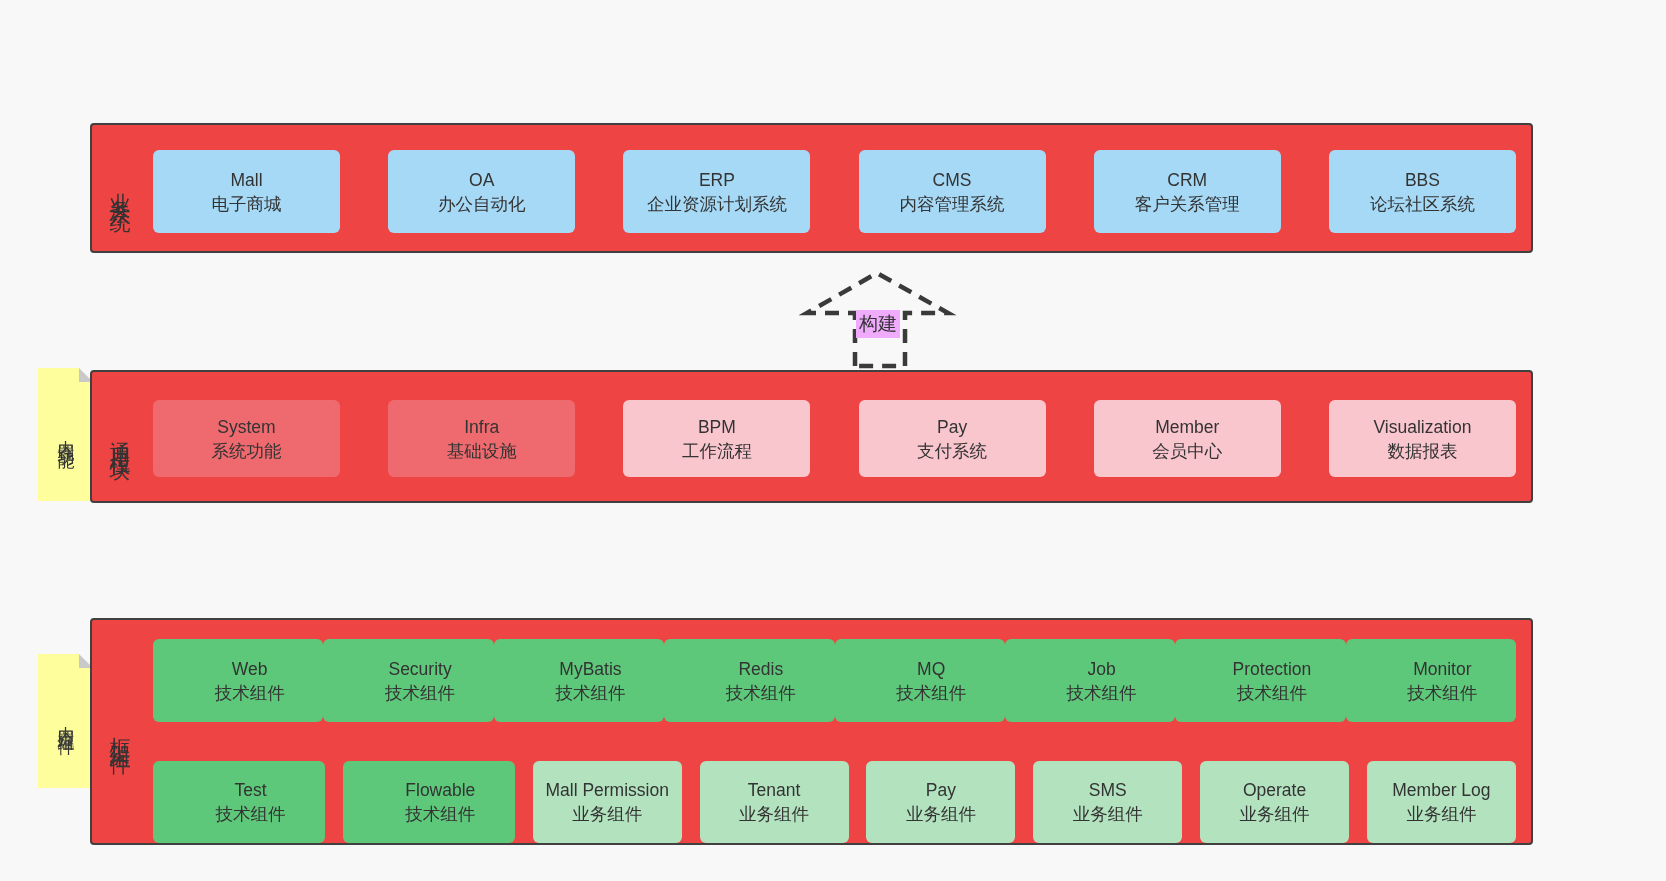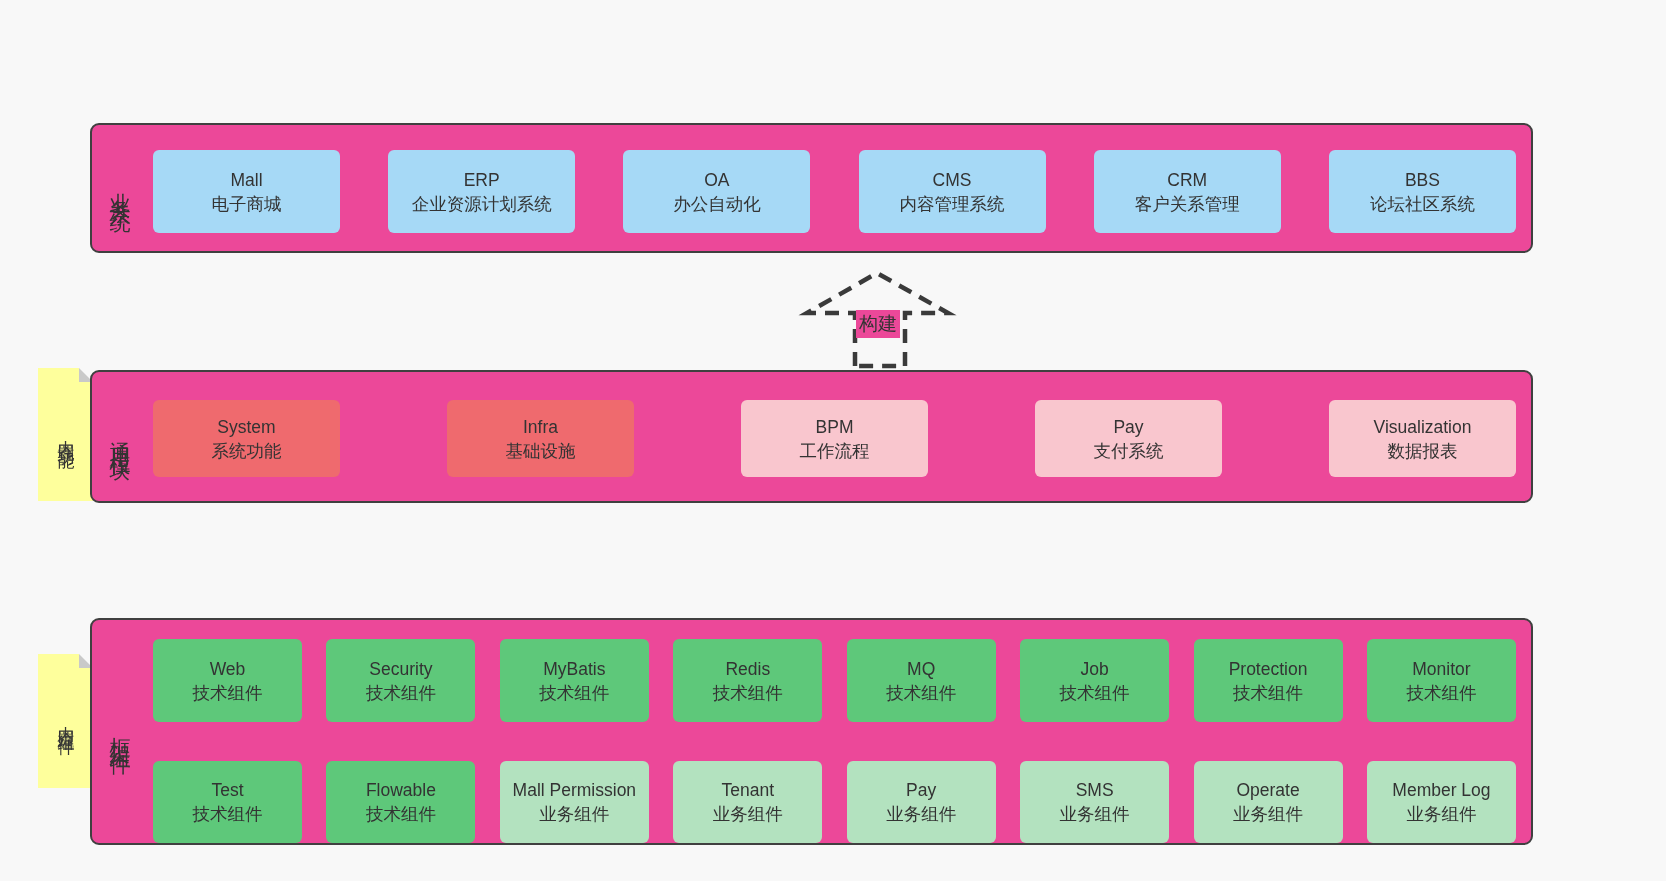--- a/index.html
+++ b/index.html
@@ -1,47 +1,47 @@
 <!DOCTYPE html>
 <html><head>
 <meta charset="utf-8">
 <style>
   html,body{margin:0;padding:0;background:#f8f8f8;}
   .stage{position:relative;width:1666px;height:881px;overflow:hidden;
          font-family:"Liberation Sans","DejaVu Sans",sans-serif;color:#333;}
-  .panel{position:absolute;left:90px;width:1443px;background:#ec4899;
-         border:2px solid #404040;border-radius:9px;box-sizing:border-box;z-index:1;}
+  .panel{position:absolute;left:90px;width:1443px;background:#ef4444;
+         border:2px solid #404040;border-radius:4px;box-sizing:border-box;z-index:1;}
   #panel-business{top:123px;height:130px;}
   #panel-modules{top:370px;height:133px;}
   #panel-components{top:618px;height:227px;}
   .vlabel{position:absolute;left:14px;top:50%;transform:translateY(-50%);
           writing-mode:vertical-lr;text-orientation:upright;
           font-size:21px;letter-spacing:6px;line-height:28px;white-space:nowrap;}
   .row{position:absolute;left:61px;right:15px;display:flex;justify-content:space-between;}
   .box{border-radius:6px;display:flex;flex-direction:column;align-items:center;
        justify-content:center;text-align:center;font-size:17.5px;line-height:24px;}
   .w187{width:187px;}
   .w149{width:149px;}
   .h83{height:83px;} .h77{height:77px;} .h82{height:82px;}
   .blue{background:#a6d9f6;} .red{background:#ef6a6e;} .pink{background:#f9c6ce;text-align:center;}
-  .green{background:#5ec87a;} .green-light{background:#b3e2bf;}
+  .green{background:#5ec87a;padding-left:23px;} .green-light{background:#b3e2bf;}
   .w149 .title{max-width:126px;}
   .note{position:absolute;left:38px;width:55px;background:#feff9c;z-index:0;
         display:flex;align-items:center;justify-content:center;}
   #note-builtin-features{top:368px;height:133px;}
   #note-builtin-components{top:654px;height:134px;}
   .fold{position:absolute;top:0;right:0;width:0;height:0;
         border-top:14px solid #f8f8f8;border-left:14px solid #c9c9c9;}
   .ntext{writing-mode:vertical-lr;text-orientation:upright;font-size:17px;
          letter-spacing:4px;line-height:20px;white-space:nowrap;}
   .arrow{position:absolute;width:175px;height:110px;z-index:0;}
   #arrow-build{left:790px;top:265px;}
   #arrow-implement{left:805px;top:510px;}
   .arrow svg{position:absolute;left:0;top:0;}
-  .arrow-label{position:absolute;font-size:19px;background:#ec4899;
+  .arrow-label{position:absolute;font-size:19px;background:#f0abfc;
                padding:1px 3px;transform:translate(-50%,-50%);white-space:nowrap;text-align:center;}
   #arrow-build .arrow-label{left:88px;top:59px;}
   #arrow-implement .arrow-label{left:89px;top:60px;}
 </style>
 </head>
 <body>
 
 <div class="stage">
 
   <div class="note" id="note-builtin-features">
@@ -54,26 +54,26 @@
   </div>
 
   <div class="panel" id="panel-business">
     <div class="vlabel">业务系统</div>
     <div class="row" style="top:25px;">
       <div class="box blue w187 h83">
         <span class="title">Mall</span>
         <span class="subtitle">电子商城</span>
       </div>
       <div class="box blue w187 h83">
+        <span class="title">OA</span>
+        <span class="subtitle">办公自动化</span>
+      </div>
+      <div class="box blue w187 h83">
         <span class="title">ERP</span>
         <span class="subtitle">企业资源计划系统</span>
-      </div>
-      <div class="box blue w187 h83">
-        <span class="title">OA</span>
-        <span class="subtitle">办公自动化</span>
       </div>
       <div class="box blue w187 h83">
         <span class="title">CMS</span>
         <span class="subtitle">内容管理系统</span>
       </div>
       <div class="box blue w187 h83">
         <span class="title">CRM</span>
         <span class="subtitle">客户关系管理</span>
       </div>
       <div class="box blue w187 h83">
@@ -101,20 +101,24 @@
         <span class="title">Infra</span>
         <span class="subtitle">基础设施</span>
       </div>
       <div class="box pink w187 h77">
         <span class="title">BPM</span>
         <span class="subtitle">工作流程</span>
       </div>
       <div class="box pink w187 h77">
         <span class="title">Pay</span>
         <span class="subtitle">支付系统</span>
+      </div>
+      <div class="box pink w187 h77">
+        <span class="title">Member</span>
+        <span class="subtitle">会员中心</span>
       </div>
       <div class="box pink w187 h77">
         <span class="title">Visualization</span>
         <span class="subtitle">数据报表</span>
       </div>
     </div>
   </div>
 
 
   <div class="panel" id="panel-components">

